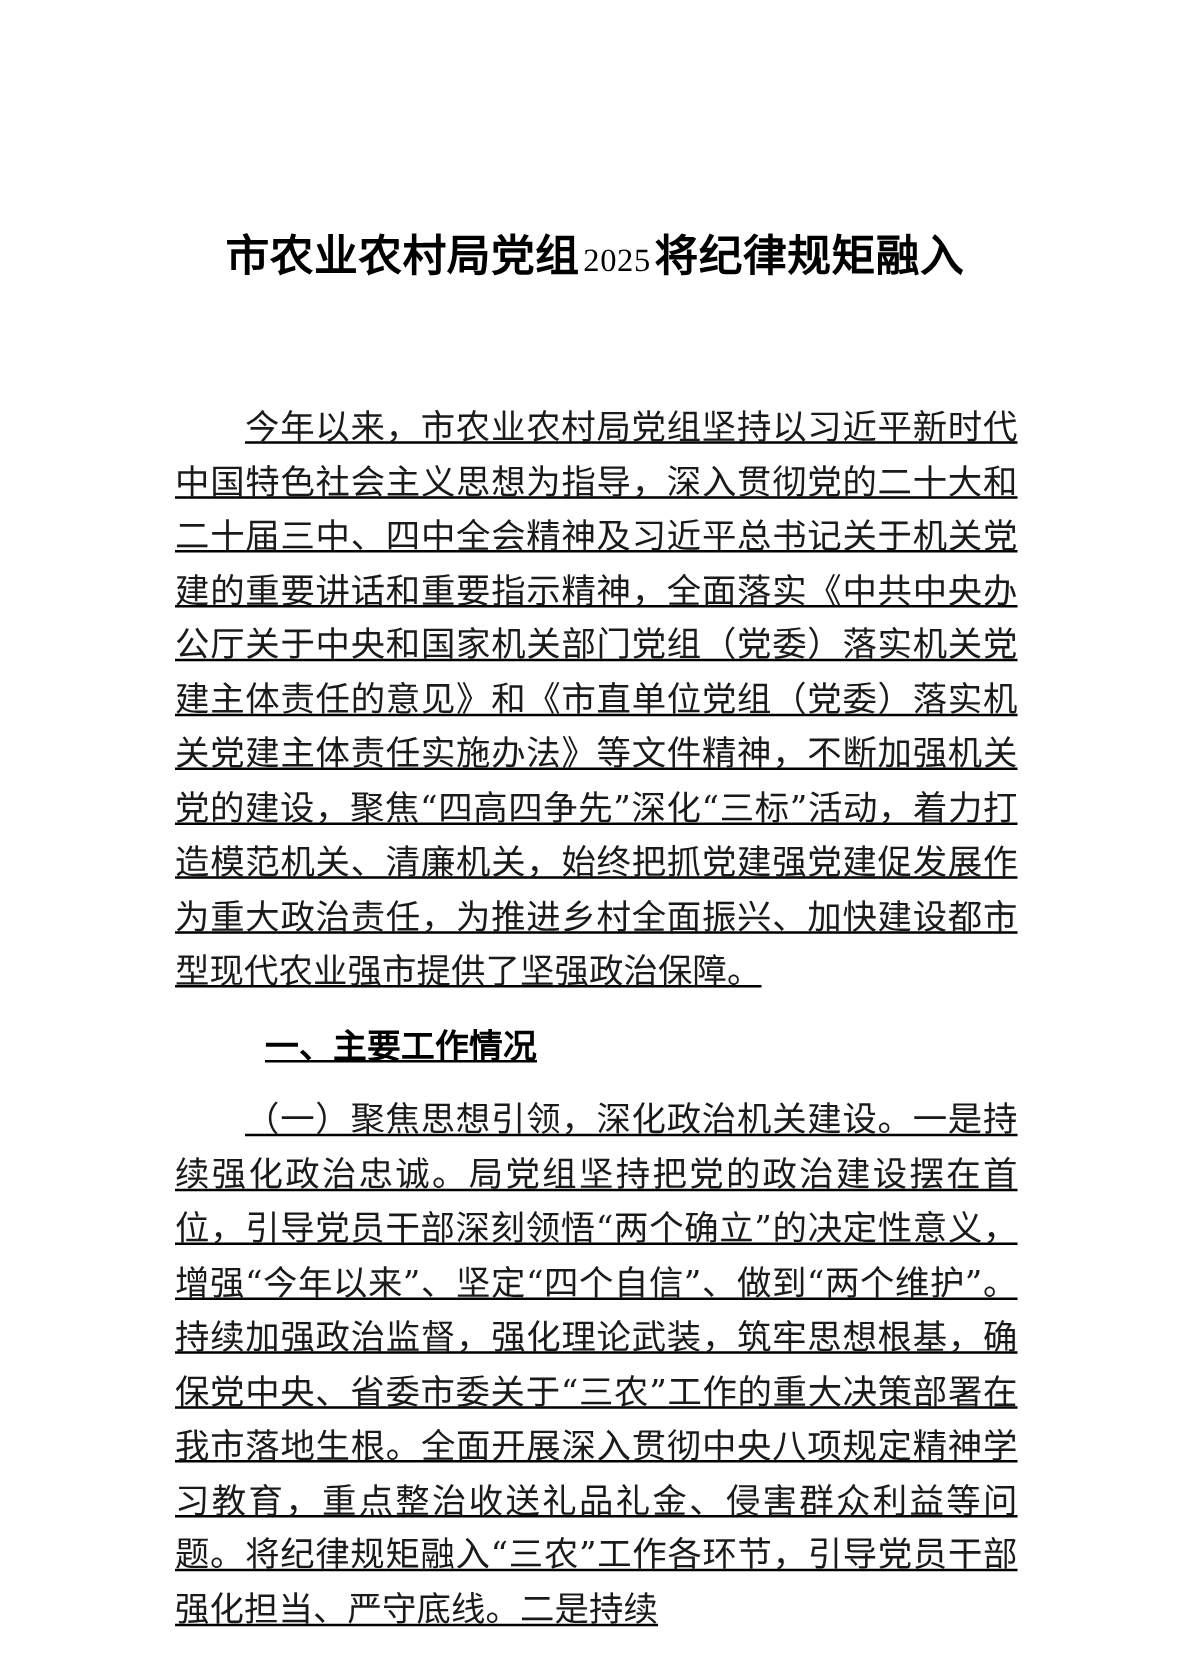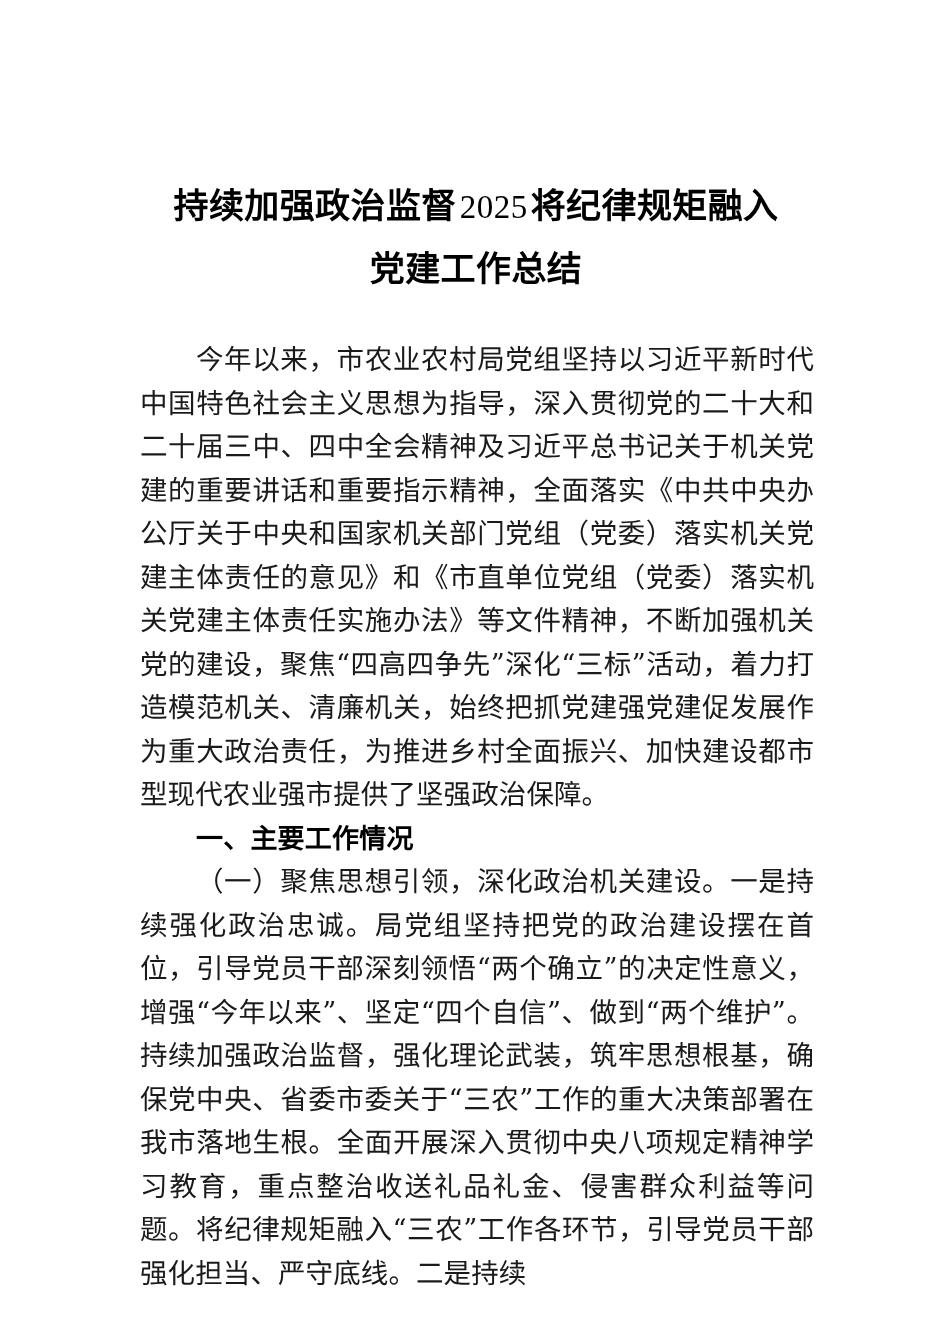--- a/index.html
+++ b/index.html
@@ -41,31 +41,32 @@
     letter-spacing: 0.4px;
     color: #000000;
   }
   .doc-title .t-line {
     display: block;
     white-space: nowrap;
   }
   .doc-title .num {
     font-family: "Liberation Serif", "DejaVu Serif", serif;
     font-weight: 400;
-    font-size: 33px;
+    font-size: 26px;
     padding: 0 3px;
     letter-spacing: 0.5px;
   }
 
   
   .body-text {
     position: absolute;
     left: 140px;
-    top: 338px;
+    top: 321px;
     width: 674px;
+    text-decoration: underline;
   }
 
   .para {
     font-family: "DejaVu Serif", "Liberation Serif", serif;
     font-size: 27.5px;
     line-height: 43.5px;
     text-align: justify;
     text-justify: inter-character;
     text-align-last: left;
     letter-spacing: 0.1px;
@@ -76,32 +77,31 @@
     text-indent: 56px;
   }
 
   .heading {
     font-family: "DejaVu Sans", "Liberation Sans", sans-serif;
     font-weight: 700;
     font-size: 27px;
     line-height: 43.5px;
     letter-spacing: 0.2px;
     text-indent: 56px;
-    margin: 0;
+    margin: 16px;
     color: #000000;
   }
 </style>
 </head>
 <body>
 
 <div class="page">
 
   <h1 class="doc-title">
-    <span class="t-line"><span>持续加强政治监督</span><span class="num">2025</span><span>将纪律规矩融入</span></span>
-    <span class="t-line">党建工作总结</span>
+    <span class="t-line"><span>市农业农村局党组</span><span class="num">2025</span><span>将纪律规矩融入</span></span>
   </h1>
 
   <div class="body-text">
     <p class="para indent">今年以来，市农业农村局党组坚持以习近平新时代中国特色社会主义思想为指导，深入贯彻党的二十大和二十届三中、四中全会精神及习近平总书记关于机关党建的重要讲话和重要指示精神，全面落实《中共中央办公厅关于中央和国家机关部门党组（党委）落实机关党建主体责任的意见》和《市直单位党组（党委）落实机关党建主体责任实施办法》等文件精神，不断加强机关党的建设，聚焦“四高四争先”深化“三标”活动，着力打造模范机关、清廉机关，始终把抓党建强党建促发展作为重大政治责任，为推进乡村全面振兴、加快建设都市型现代农业强市提供了坚强政治保障。</p>
     <p class="heading">一、主要工作情况</p>
     <p class="para indent">（一）聚焦思想引领，深化政治机关建设。一是持续强化政治忠诚。局党组坚持把党的政治建设摆在首位，引导党员干部深刻领悟“两个确立”的决定性意义，增强“今年以来”、坚定“四个自信”、做到“两个维护”。持续加强政治监督，强化理论武装，筑牢思想根基，确保党中央、省委市委关于“三农”工作的重大决策部署在我市落地生根。全面开展深入贯彻中央八项规定精神学习教育，重点整治收送礼品礼金、侵害群众利益等问题。将纪律规矩融入“三农”工作各环节，引导党员干部强化担当、严守底线。二是持续</p>
   </div>
 
 </div>
 

